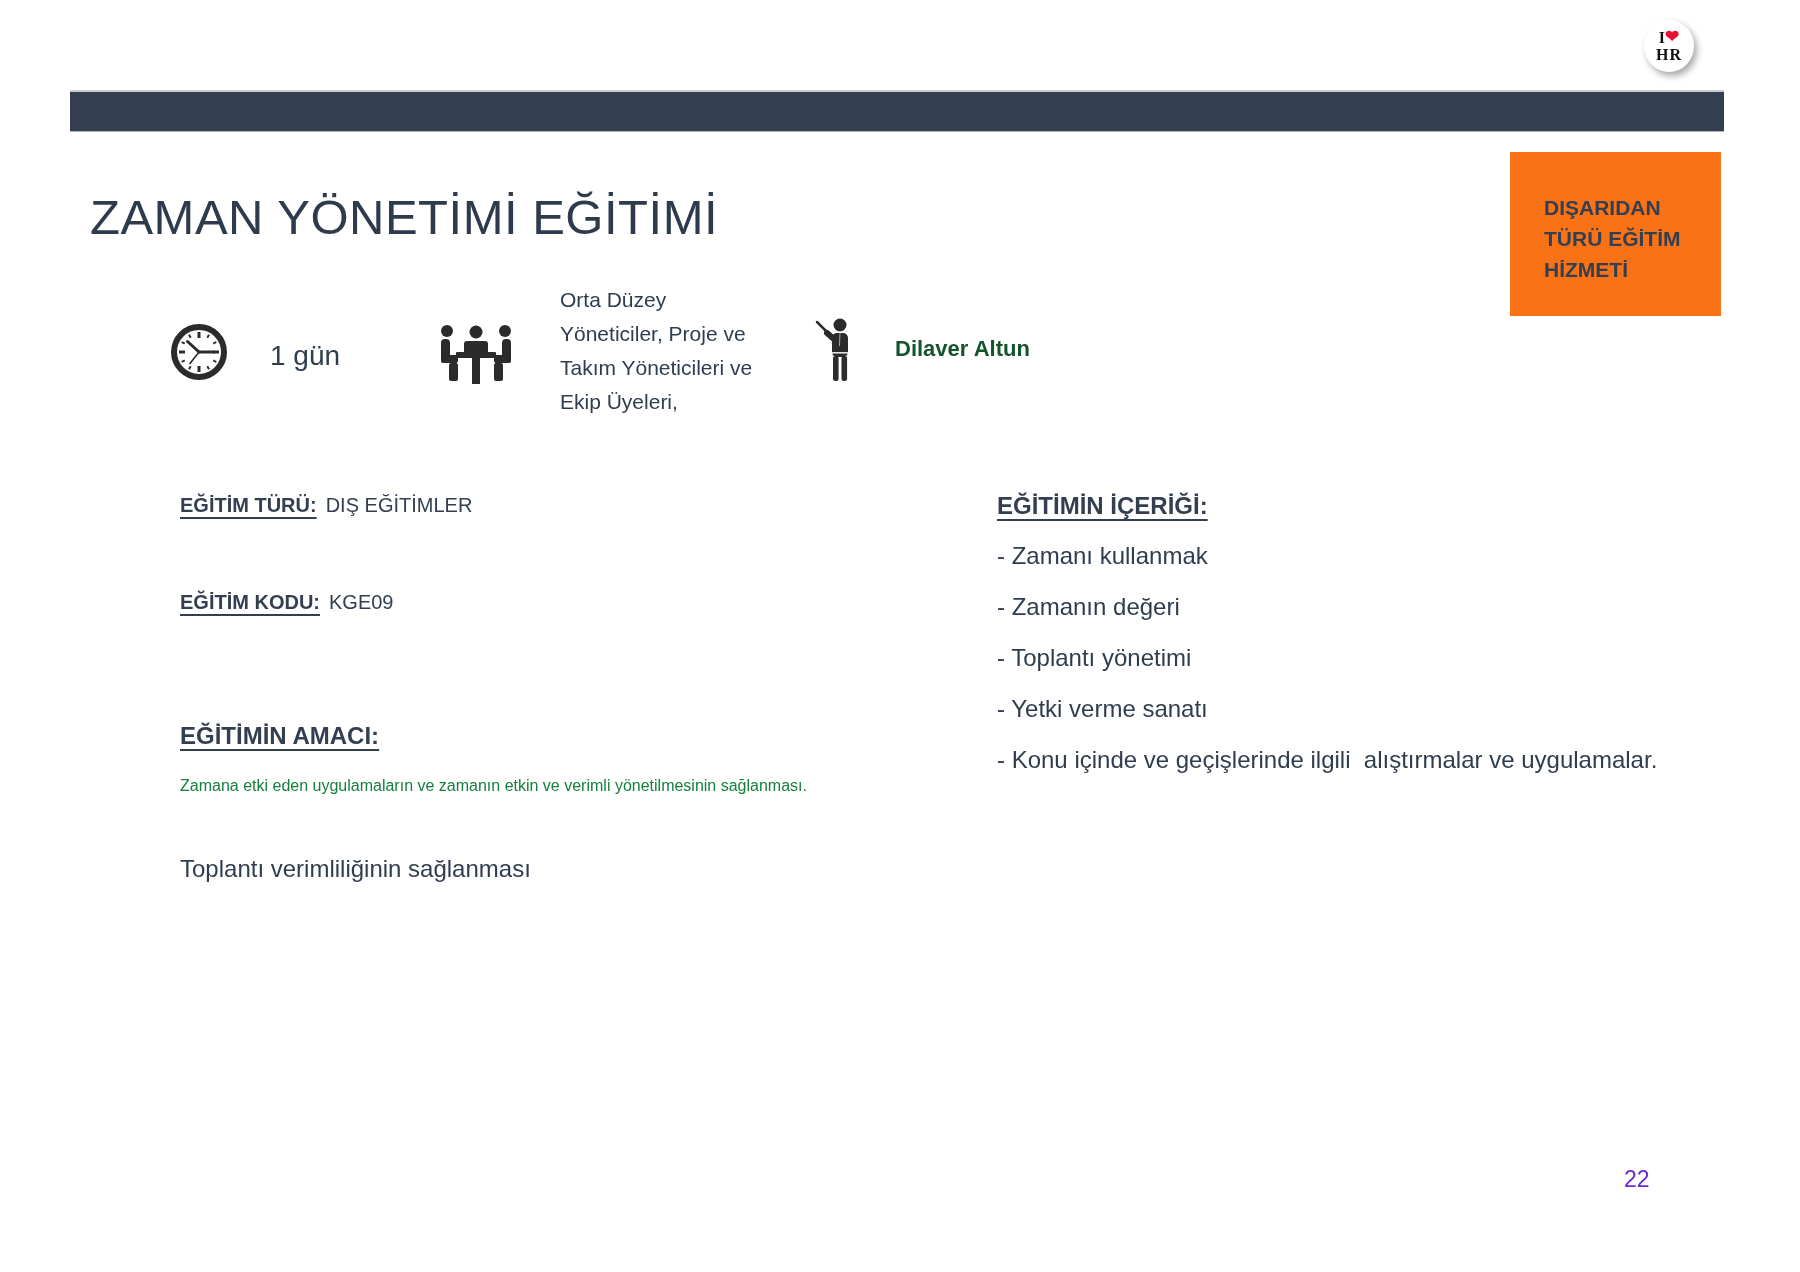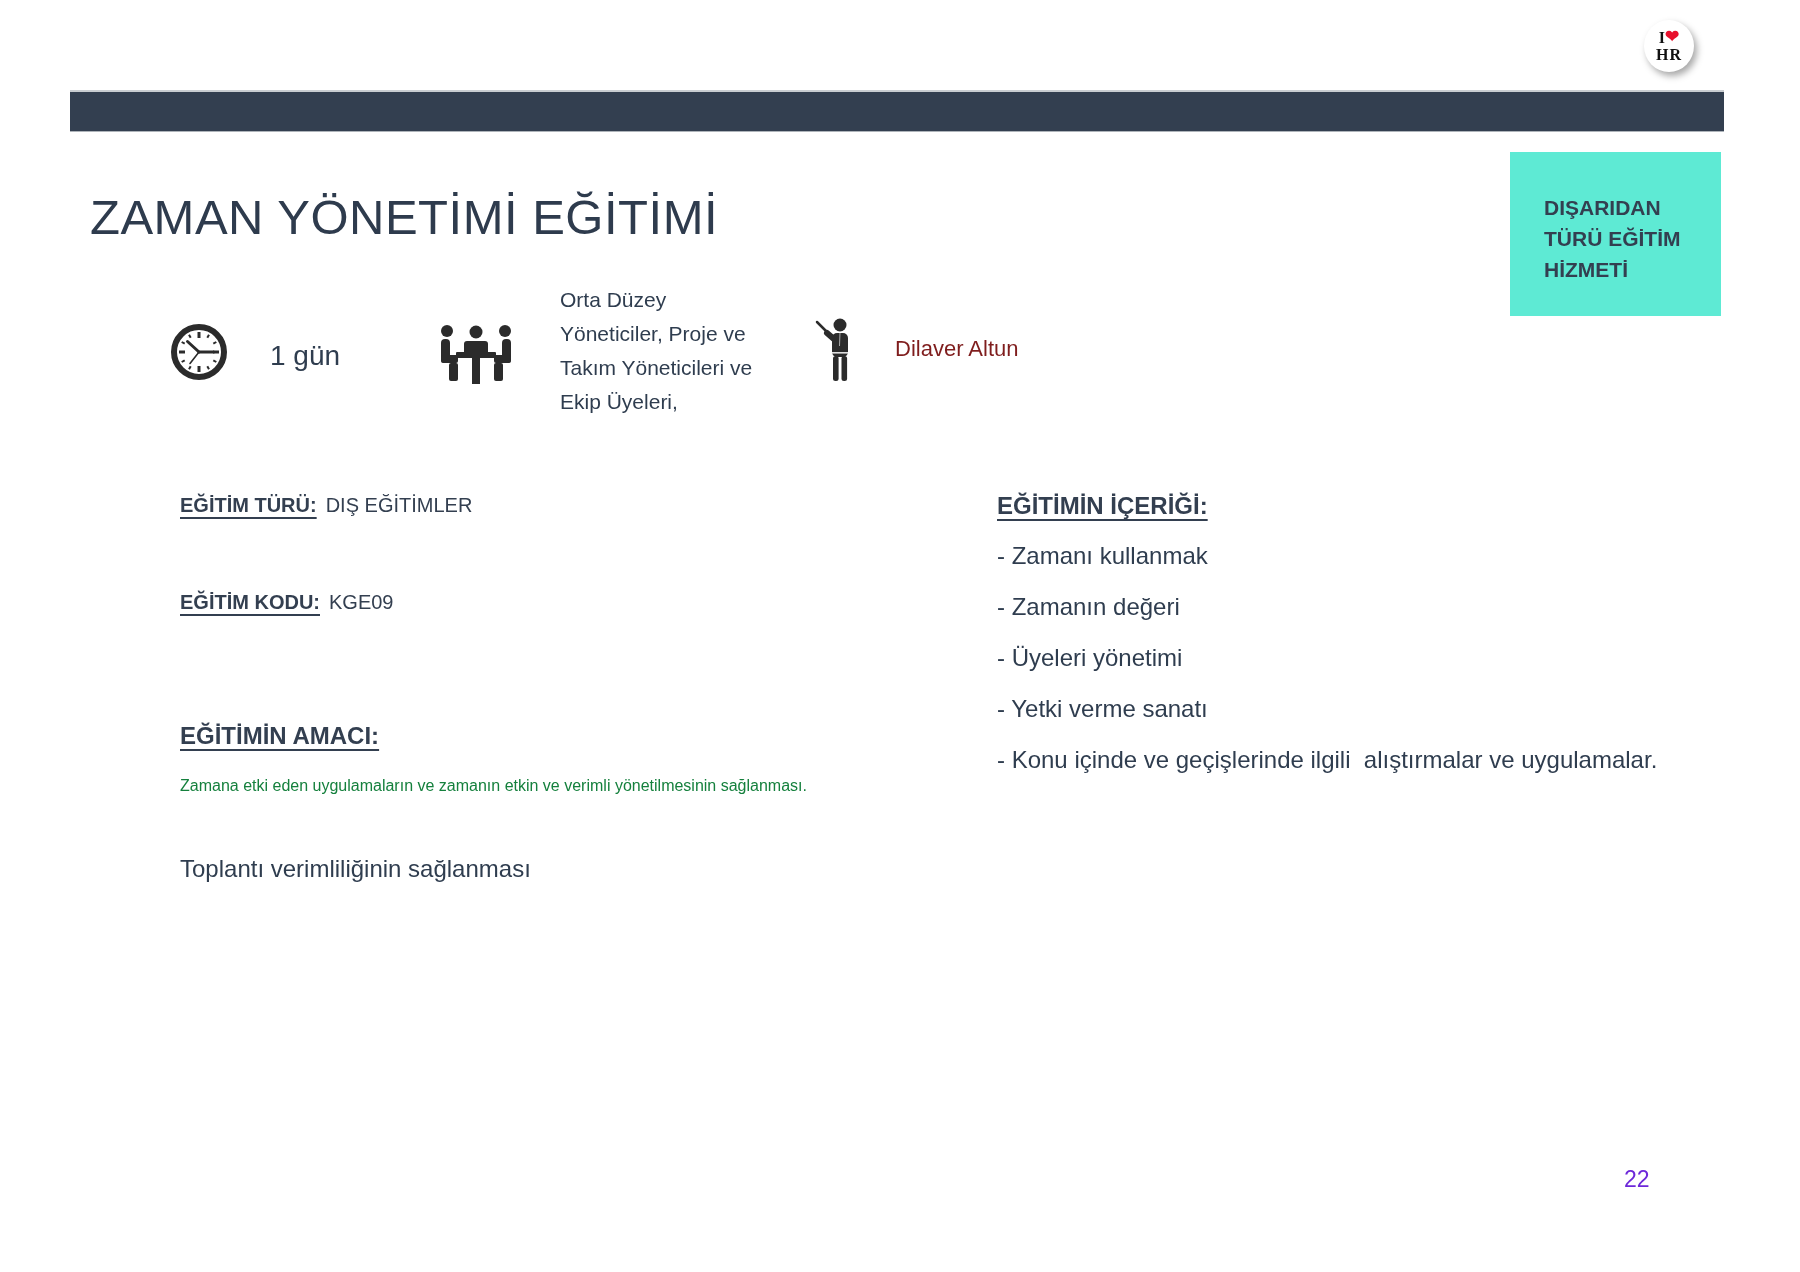--- a/index.html
+++ b/index.html
@@ -52,21 +52,21 @@
     letter-spacing: 0.5px;
     color: #2e3b4d;
     white-space: nowrap;
   }
 
   
   .tag-box {
     position: absolute;
     left: 1510px; top: 152px;
     width: 211px; height: 164px;
-    background: #5eead4;
+    background: #f97316;
     padding: 40px 10px 0 34px;
     font-weight: 700;
     font-size: 21px;
     line-height: 31px;
     color: #333f50;
   }
 
   
   .icon { position: absolute; }
   .clock-icon    { left: 169px; top: 321px; }
@@ -76,21 +76,21 @@
   .duration-label {
     position: absolute; left: 270px; top: 340px;
     font-size: 28px; color: #2f3d4f;
   }
   .audience {
     position: absolute; left: 560px; top: 283px;
     font-size: 21px; line-height: 34px; color: #2f3d4f;
   }
   .trainer-label {
     position: absolute; left: 895px; top: 336px;
-    font-size: 22px; color: #7f1d1d;
+    font-size: 22px; color: #14532d; font-weight: bold;
   }
 
   
   .kv-row { position: absolute; left: 180px; font-size: 20px; white-space: nowrap; }
   .row-type { top: 494px; }
   .row-code { top: 591px; }
   .kv-label {
     font-weight: 700;
     text-decoration: underline;
     text-decoration-thickness: 2px;
@@ -232,20 +232,20 @@
   </div>
 
   <div class="section-heading purpose-heading">EĞİTİMİN AMACI:</div>
   <p class="purpose-para1">Zamana etki eden uygulamaların ve zamanın etkin ve verimli yönetilmesinin sağlanması.</p>
   <p class="purpose-para2">Toplantı verimliliğinin sağlanması</p>
 
   <div class="section-heading content-heading">EĞİTİMİN İÇERİĞİ:</div>
   <ul class="content-list">
     <li>- Zamanı kullanmak</li>
     <li>- Zamanın değeri</li>
-    <li>- Üyeleri yönetimi</li>
+    <li>- Toplantı yönetimi</li>
     <li>- Yetki verme sanatı</li>
     <li>- Konu içinde ve geçişlerinde ilgili  alıştırmalar ve uygulamalar.</li>
   </ul>
 
   <div class="page-number">22</div>
 
 </div>
 
 </body></html>

